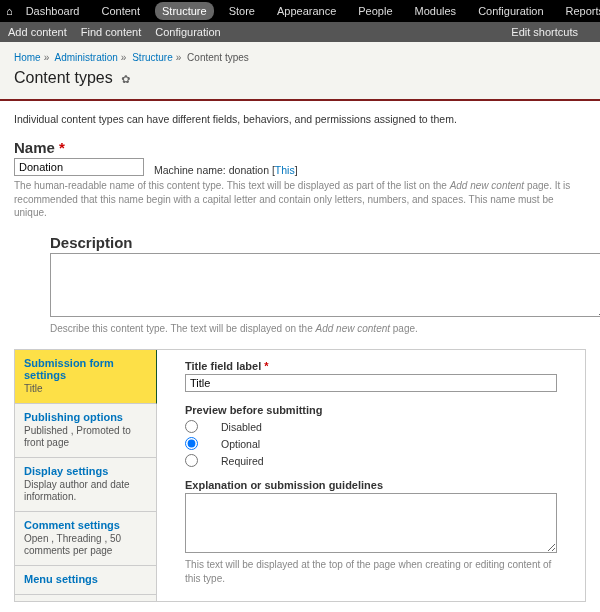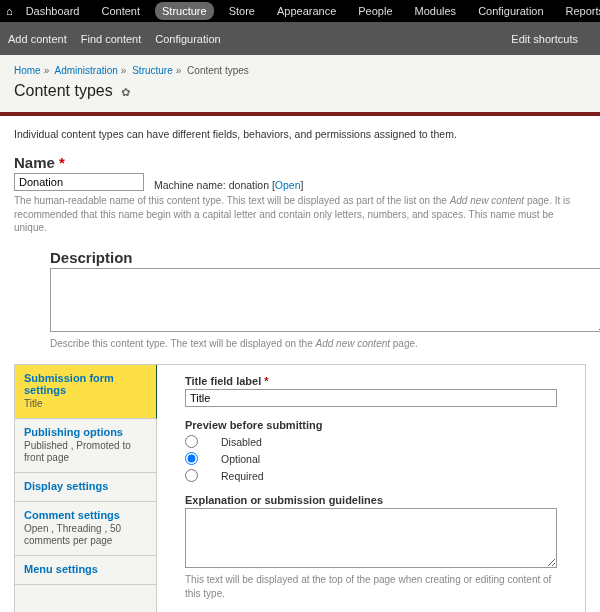--- a/index.html
+++ b/index.html
@@ -5,24 +5,24 @@
   * { box-sizing: border-box; margin: 0; padding: 0; }
   body { font-family: "Lucida Grande", Verdana, sans-serif; font-size: 11px; color: #333; background: #fff; width: 600px; }
   a { color: #0074bd; text-decoration: none; }
   .topbar { background: #000; color: #ccc; height: 22px; display: flex; align-items: center; padding: 0 6px; font-size: 11px; }
   .topbar .home-icon { color: #fff; margin-right: 6px; }
   .topbar .menu { display: flex; gap: 8px; align-items: flex-end; }
   .topbar .menu a { color: #ddd; padding: 3px 7px; border-radius: 8px; }
   .topbar .menu a.active { background: #666; color: #fff; }
   .topbar .right { margin-left: auto; display: flex; align-items: center; gap: 10px; color: #ccc; }
   .topbar .right .hello b { color: #fff; }
-  .subbar { background: #555; color: #eee; height: 33px; display: flex; align-items: center; padding: 0 8px; font-size: 11px; }
+  .subbar { background: #555; color: #eee; height: 20px; display: flex; align-items: center; padding: 0 8px; font-size: 11px; }
   .subbar a { color: #eee; margin-right: 14px; }
   .subbar .right { margin-left: auto; }
-  .header-block { background: #f4f4f0; border-bottom: 4px solid #7f1d1d; padding: 10px 14px 12px; }
+  .header-block { background: #f4f4f0; border-bottom: 2px solid #7f1d1d; padding: 10px 14px 12px; }
   .breadcrumb { font-size: 10px; color: #555; margin-bottom: 6px; }
   .breadcrumb a { color: #0074bd; }
   .breadcrumb .sep { color: #666; margin: 0 3px; }
   h1.page-title { font-size: 16px; font-weight: normal; color: #222; }
   h1.page-title .gear { font-size: 11px; color: #666; margin-left: 4px; }
   .content { padding: 12px 14px; }
   .intro { font-size: 10.5px; color: #333; margin-bottom: 14px; }
   .field-row { margin-bottom: 2px; }
   .field-label { font-size: 15px; font-weight: bold; margin-bottom: 2px; display: block; }
   .required { color: #c00; }
@@ -95,21 +95,21 @@
   <div class="intro">Individual content types can have different fields, behaviors, and permissions assigned to them.</div>
 
   <div class="field-row">
     <label class="field-label">
       <span>Name</span> <span class="required">*</span>
     </label>
     <div class="inline">
       <input type="text" class="name-input" value="Donation" style="">
       <span class="machine-name">
         <span>Machine name: </span><span>donation</span>
-        [<a href="#">Open</a>]
+        [<a href="#">This</a>]
       </span>
     </div>
     <div class="help">
       <span>The human-readable name of this content type. This text will be displayed as part of the list on the </span><em>Add new content</em><span> page. It is recommended that this name begin with a capital letter and contain only letters, numbers, and spaces. This name must be unique.</span>
     </div>
   </div>
 
   <div class="desc-block">
     <label class="field-label">Description</label>
     <textarea class="desc-textarea" style=""></textarea>
@@ -123,20 +123,21 @@
         <div class="vtab active">
           <div class="vtab-title">Submission form settings</div>
           <div class="vtab-summary">Title</div>
         </div>
         <div class="vtab">
           <div class="vtab-title">Publishing options</div>
           <div class="vtab-summary">Published , Promoted to front page</div>
         </div>
         <div class="vtab">
           <div class="vtab-title">Display settings</div>
+          <div class="vtab-summary">Display author and date information.</div>
         </div>
         <div class="vtab">
           <div class="vtab-title">Comment settings</div>
           <div class="vtab-summary">Open , Threading , 50 comments per page</div>
         </div>
         <div class="vtab">
           <div class="vtab-title">Menu settings</div>
         </div>
       </div>
     <div class="vtabs-pane">

